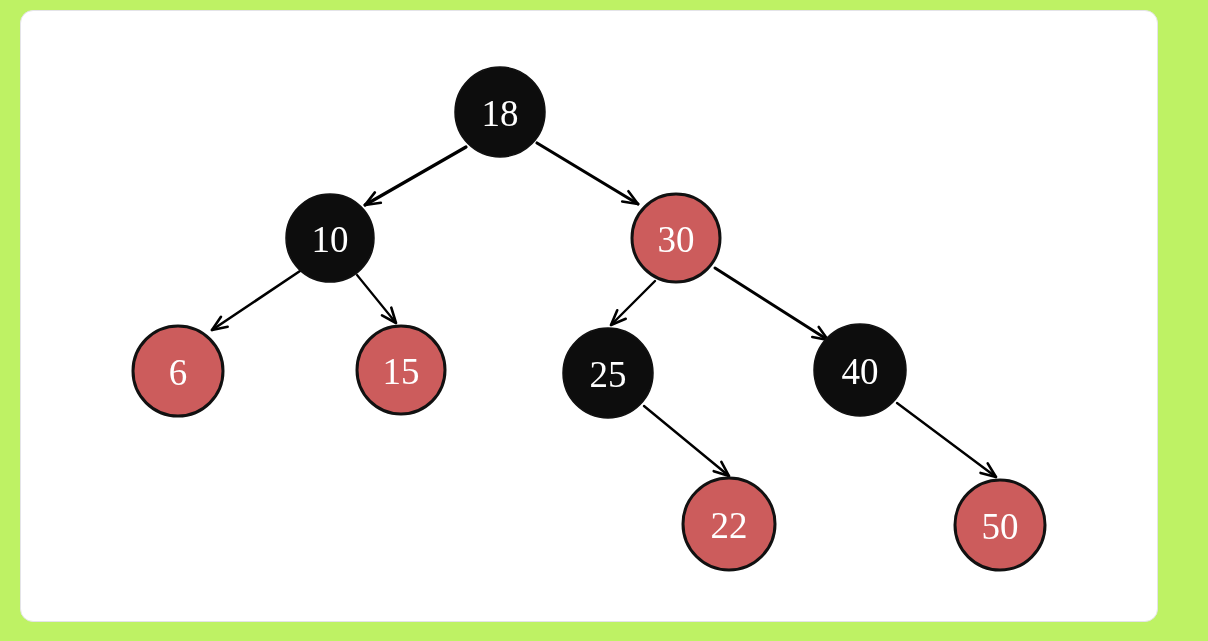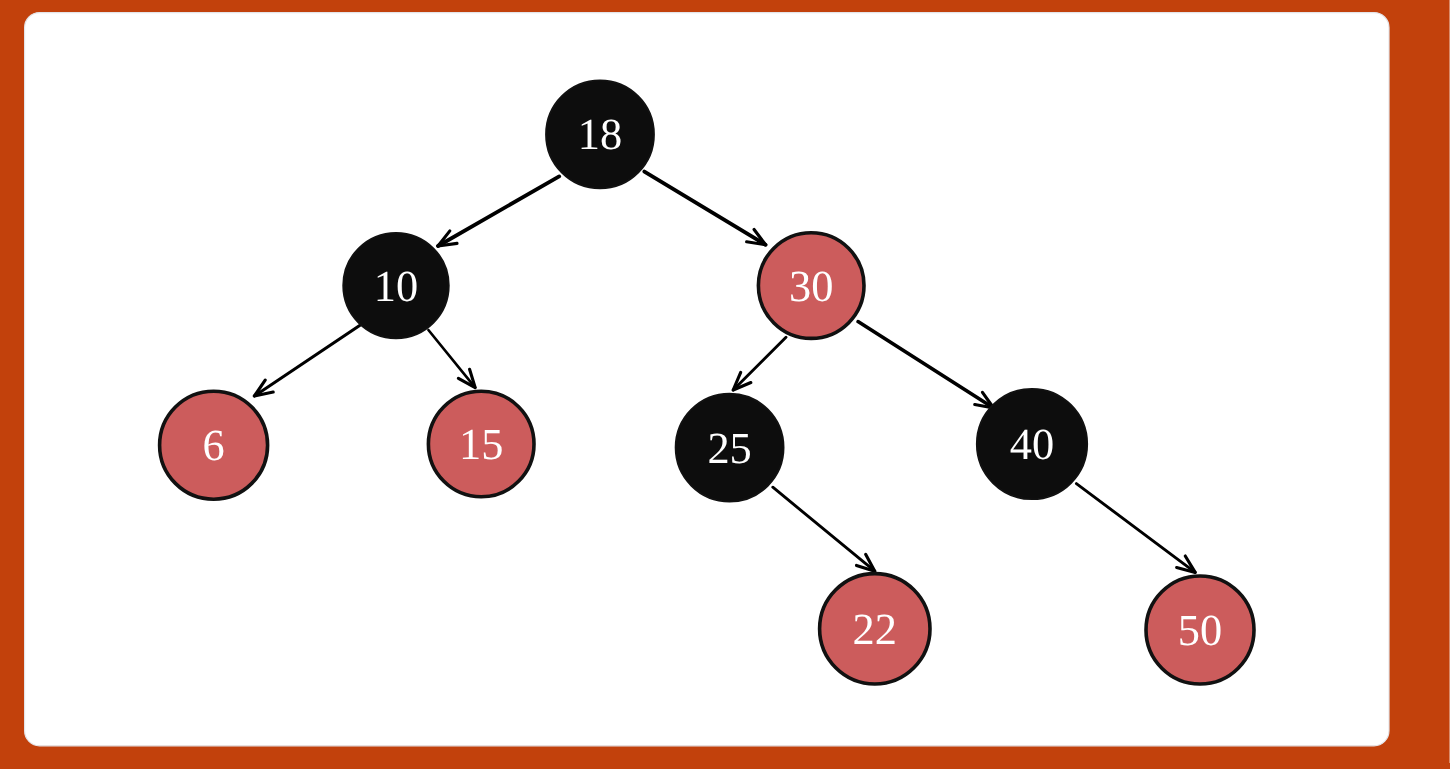--- a/index.html
+++ b/index.html
@@ -10,21 +10,21 @@
   body {
     width: 1208px;
     height: 641px;
     font-family: "Liberation Serif", "DejaVu Serif", serif;
     overflow: hidden;
   }
   #canvas {
     position: relative;
     width: 1208px;
     height: 641px;
-    background: #c2410c;
+    background: #bef264;
   }
   .card {
     position: absolute;
     left: 20px;
     top: 10px;
     width: 1138px;
     height: 612px;
     box-sizing: border-box;
     background: #ffffff;
     border: 1.5px solid #e4e4e8;

